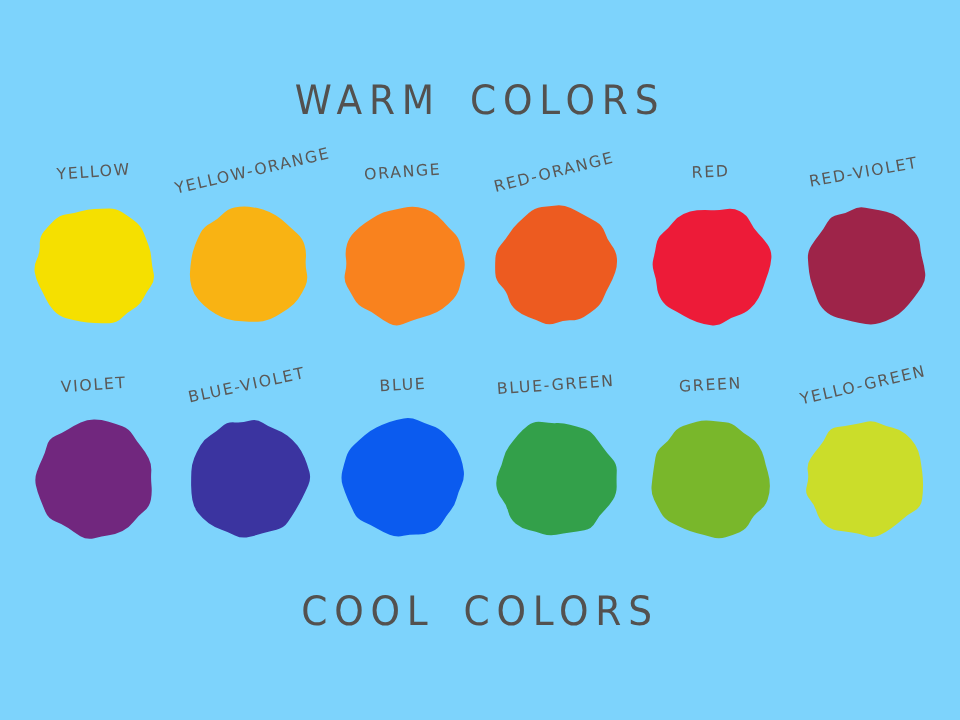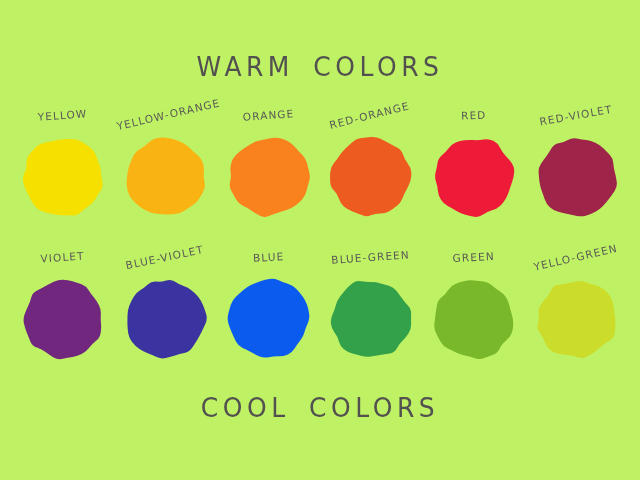--- a/index.html
+++ b/index.html
@@ -14,21 +14,21 @@
     font-family: "DejaVu Sans", sans-serif;
     overflow: hidden;
     position: relative;
   }
 
   
   .chart-canvas {
     position: relative;
     width: 640px;
     height: 480px;
-    background: #bef264;
+    background: #7dd3fc;
     text-decoration: underline;
   }
 
   
   .section-title {
     position: absolute;
     left: 0;
     width: 640px;
     text-align: center;
     color: #53514f;

